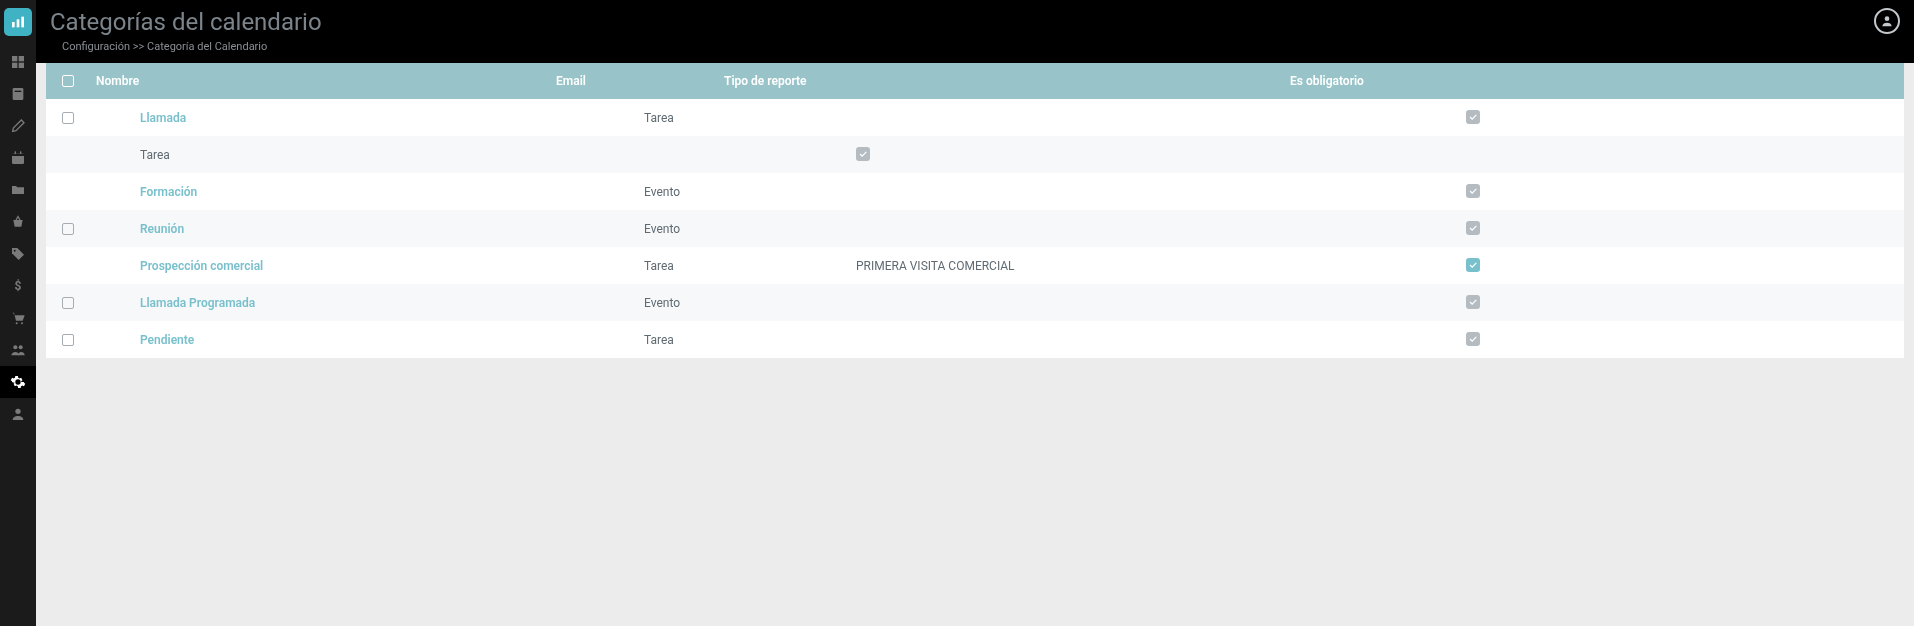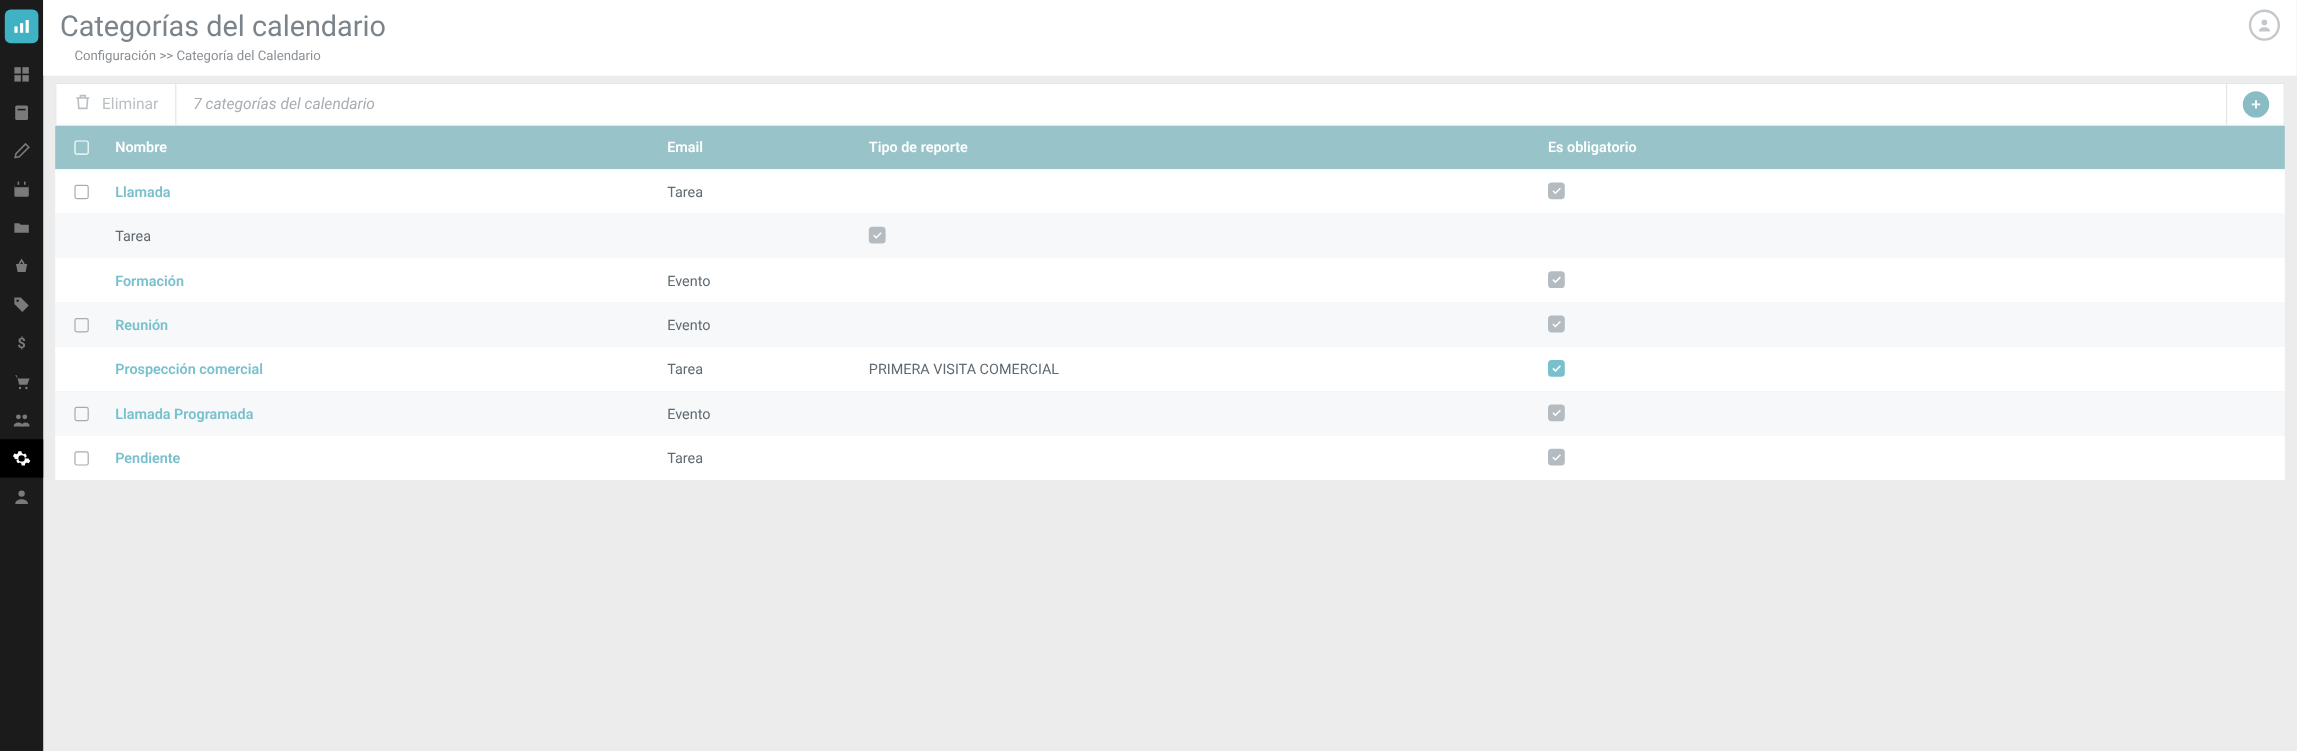--- a/index.html
+++ b/index.html
@@ -35,21 +35,21 @@
     cursor: pointer;
   }
   .sidebar .nav-item.active { background: #000; color: #fff; }
   .sidebar .nav-item svg { width: 16px; height: 16px; }
 
   
   .main { flex: 1; display: flex; flex-direction: column; min-width: 0; }
   .header {
     padding: 8px 14px 10px;
     display: flex; align-items: flex-start; justify-content: space-between;
-    background: #ffffff;
+    background: #000000;
   }
   .header-left { display: flex; flex-direction: column; gap: 4px; }
   .page-title { font-size: 24px; font-weight: 400; color: #7b848b; }
   .breadcrumb { font-size: 11px; color: #8a8f94; margin-left: 12px; }
   .avatar {
     width: 26px; height: 26px; border-radius: 50%;
     border: 2px solid #c3c8cc; display: flex; align-items:center; justify-content:center;
     color:#c3c8cc;
   }
   .avatar svg { width:14px; height:14px; }
@@ -101,20 +101,21 @@
   }
   .checkbox.header-cb { color:#fff; }
 
   .tbody .row {
     display: grid;
     grid-template-columns: 44px 460px 168px 566px 300px;
     align-items:center;
     height: 37px;
     background:#fff;
     font-size:12px;
+    gap:44px;
   }
   .tbody .row.alt { background:#f7f8f9; }
   .tbody .cell { padding: 0 6px; color:#5f6a72; }
   .tbody .cell.check { display:flex; justify-content:center; color:#a5acb2; }
   .tbody .cell.name a { color:#79c0cd; font-weight:600; text-decoration:none; cursor:pointer; }
   .mandatory-box {
     width:14px; height:14px; border-radius:3px;
     display:inline-flex; align-items:center; justify-content:center;
     color:#fff;
   }
@@ -221,39 +222,20 @@
         <div class="breadcrumb">Configuración &gt;&gt; Categoría del Calendario</div>
       </div>
       <div class="avatar">
         <svg viewBox="0 0 24 24" fill="currentColor">
             <circle cx="12" cy="8" r="4"></circle>
             <path d="M4 21c0-4 4-6 8-6s8 2 8 6"></path>
           </svg>
       </div>
     </div>
 
-    <div class="toolbar">
-      <div class="delete-btn">
-        <span>
-          <svg viewBox="0 0 24 24" fill="none" stroke="currentColor" stroke-width="2">
-              <path d="M4 7h16M9 7V4h6v3M6 7l1 13h10l1-13"></path>
-            </svg>
-        </span>
-        <span>Eliminar</span>
-      </div>
-      <div class="count">7 categorías del calendario</div>
-      <div class="spacer"></div>
-      <div class="add-btn">
-        <div class="add-circle">
-          <svg viewBox="0 0 24 24" fill="none" stroke="currentColor" stroke-width="3">
-              <path d="M12 5v14M5 12h14"></path>
-            </svg>
-        </div>
-      </div>
-    </div>
 
     <div class="table-wrap">
       <div class="thead">
         <div class="th th-check">
           <span class="checkbox header-cb"></span>
         </div>
         <div class="th">Nombre</div>
         <div class="th">Email</div>
         <div class="th">Tipo de reporte</div>
         <div class="th">Es obligatorio</div>

